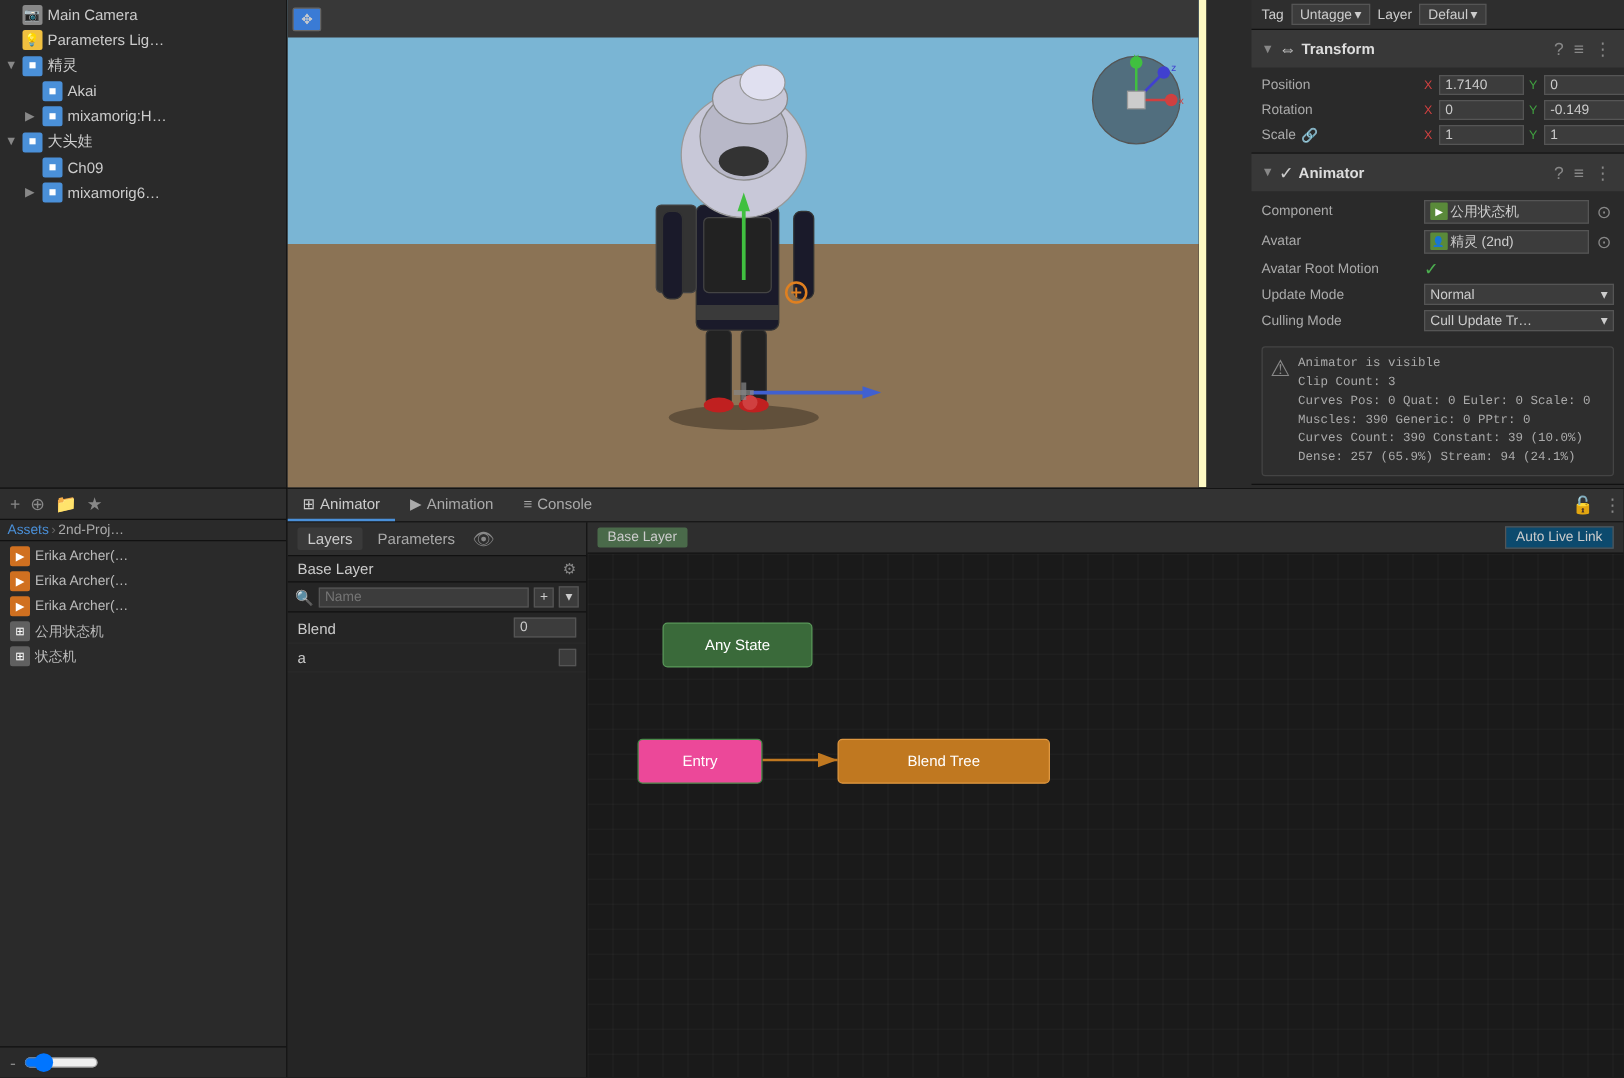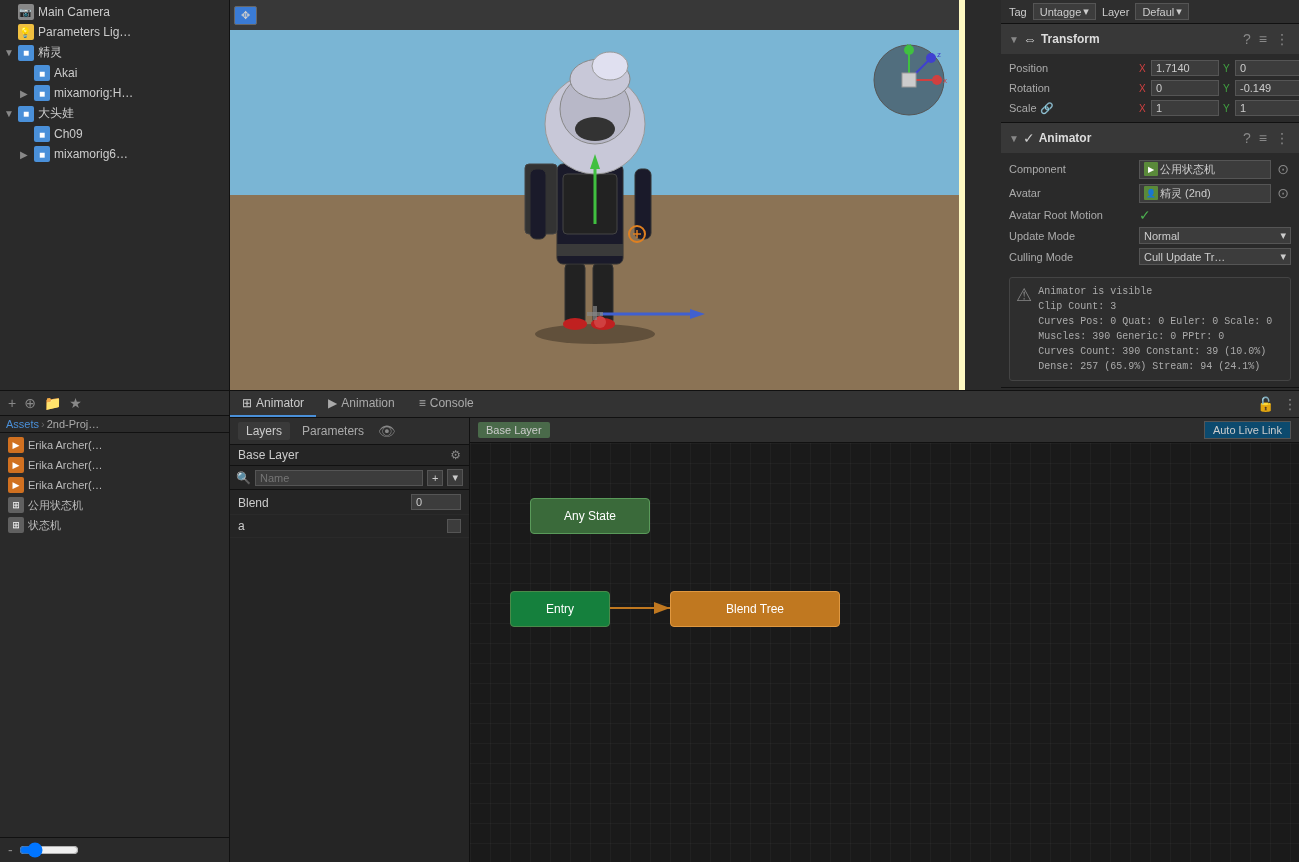--- a/index.html
+++ b/index.html
@@ -97,21 +97,21 @@
     .param-name { color: #ccc; font-size: 12px; }
     .param-input { width: 50px; background: #3c3c3c; border: 1px solid #555; color: #ccc; padding: 1px 4px; font-size: 11px; }
     .param-checkbox { width: 14px; height: 14px; background: #3c3c3c; border: 1px solid #555; display: flex; align-items: center; justify-content: center; }
 
     .animator-graph { flex: 1; background: #1a1a1a; position: relative; overflow: hidden; }
     .graph-grid { position: absolute; inset: 0; background-image: linear-gradient(rgba(255,255,255,0.03) 1px, transparent 1px), linear-gradient(90deg, rgba(255,255,255,0.03) 1px, transparent 1px); background-size: 20px 20px; }
 
     
     .state-node { position: absolute; border-radius: 4px; display: flex; align-items: center; justify-content: center; font-size: 12px; color: white; cursor: pointer; user-select: none; }
     .state-node.any-state { background: #3a6a3a; border: 1px solid #5a9a5a; width: 120px; height: 36px; }
-    .state-node.entry { background: #15803d; border: 1px solid #4a8a4a; width: 100px; height: 36px; }
+    .state-node.entry { background: #ec4899; border: 1px solid #4a8a4a; width: 100px; height: 36px; }
     .state-node.blend-tree { background: #c07820; border: 1px solid #e09840; width: 170px; height: 36px; }
 
     .bottom-status { height: 22px; background: #2a2a2a; border-top: 1px solid #111; display: flex; align-items: center; padding: 0 8px; font-size: 11px; color: #888; }
 
     
     .arrow-svg { position: absolute; top: 0; left: 0; width: 100%; height: 100%; pointer-events: none; }
 
     .col-expand { color: #888; font-size: 10px; }
     .icon-btn { background: none; border: none; color: #888; cursor: pointer; font-size: 14px; padding: 2px; }
 

